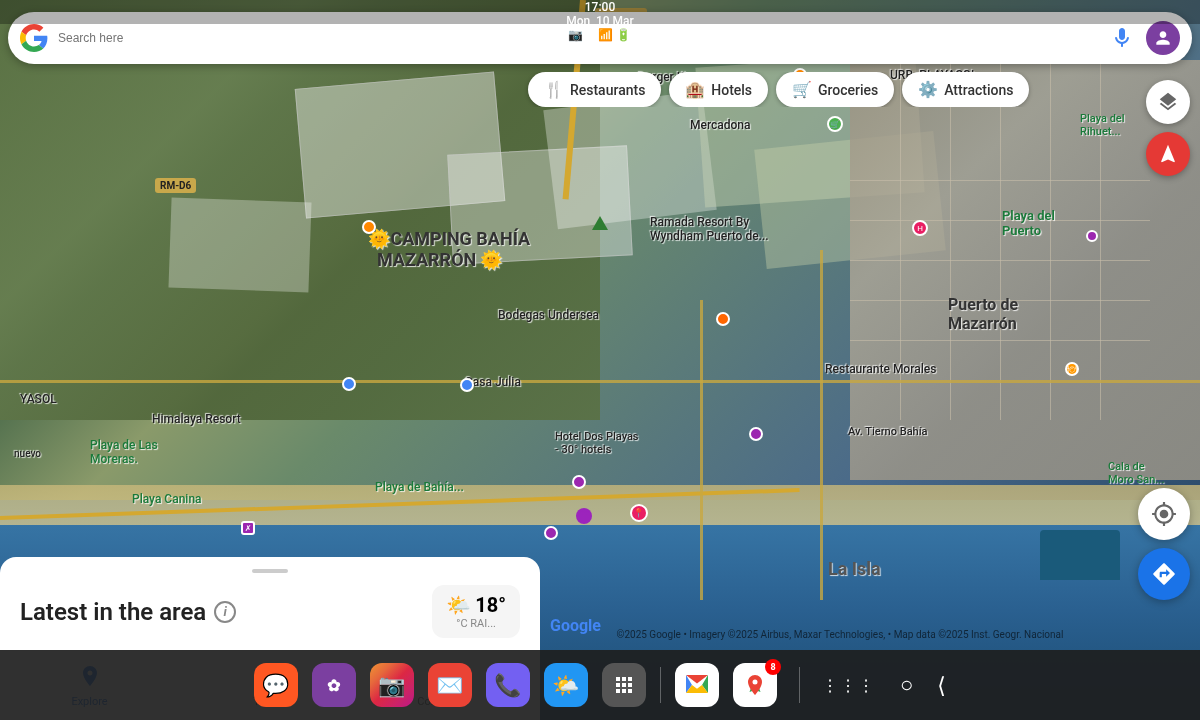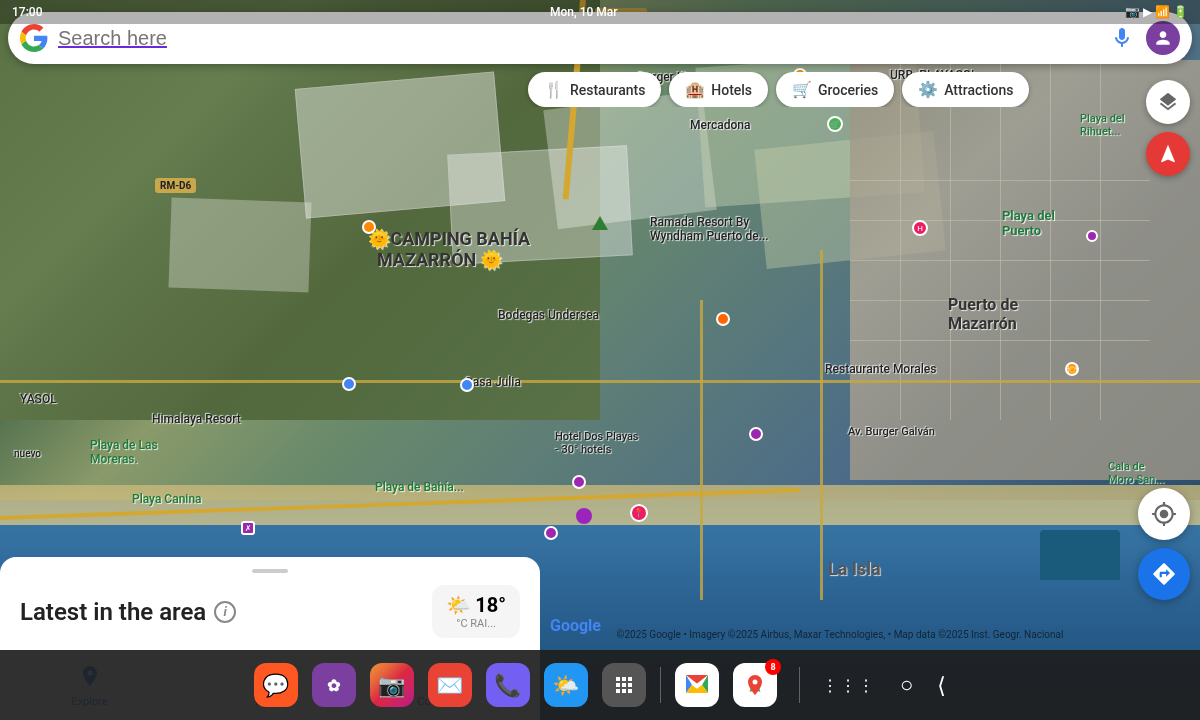--- a/index.html
+++ b/index.html
@@ -58,24 +58,23 @@
       box-shadow: 0 2px 8px rgba(0,0,0,0.3);
       z-index: 100;
     }
     #search-bar .google-logo {
       width: 28px; height: 28px; margin-right: 10px;
       flex-shrink: 0;
     }
     #search-bar input {
       flex: 1;
       border: none; outline: none;
-      font-size: 20px;
+      font-size: 12px;
       color: #6d28d9;
       background: transparent;
-      text-decoration: underline;
     }
     #search-bar .mic-icon {
       width: 32px; height: 32px;
       display: flex; align-items: center; justify-content: center;
       color: #4285f4;
       font-size: 20px;
       margin-right: 8px;
     }
     #search-bar .profile-icon {
       width: 34px; height: 34px;
@@ -263,20 +262,21 @@
       height: 24px;
       background: rgba(0,0,0,0.3);
       display: flex;
       align-items: center;
       justify-content: space-between;
       padding: 0 12px;
       z-index: 200;
       font-size: 12px;
       color: white;
       font-weight: 500;
+      flex-direction: column;
     }
 
     
     #attribution {
       position: absolute;
       bottom: 80px;
       left: 540px;
       right: 60px;
       font-size: 10px;
       color: rgba(0,0,0,0.6);
@@ -387,21 +387,21 @@
     <div class="map-label dark" style="top:215px;left:650px;font-size:12px;max-width:180px;">Ramada Resort By<br>Wyndham Puerto de...</div>
     <div class="map-label green" style="top:208px;left:1002px;font-size:13px;font-weight:600;">Playa del<br>Puerto</div>
     <div class="map-label dark" style="top:228px;left:368px;font-size:18px;font-weight:bold;color:#333;text-shadow:1px 1px 1px rgba(255,255,255,0.8);">🌞CAMPING BAHÍA<br>&nbsp;&nbsp;MAZARRÓN 🌞</div>
     <div class="map-label dark" style="top:308px;left:498px;">Bodegas Undersea</div>
     <div class="map-label dark large" style="top:295px;left:948px;color:#333;text-shadow:1px 1px 1px rgba(255,255,255,0.8);">Puerto de<br>Mazarrón</div>
     <div class="map-label dark" style="top:372px;left:152px;margin-top:40px;">Himalaya Resort</div>
     <div class="map-label dark" style="top:375px;left:465px;">Casa Julia</div>
     <div class="map-label dark" style="top:362px;left:825px;">Restaurante Morales</div>
     <div class="map-label dark" style="top:392px;left:20px;">YASOL</div>
     <div class="map-label dark" style="top:430px;left:555px;font-size:11px;">Hotel Dos Playas<br>- 30° hotels</div>
-    <div class="map-label dark" style="top:425px;left:848px;font-size:11px;">Av. Burger Galván</div>
+    <div class="map-label dark" style="top:425px;left:848px;font-size:11px;">Av. Tierno Bahía</div>
     <div class="map-label green" style="top:438px;left:90px;font-size:12px;">Playa de Las<br>Moreras.</div>
     <div class="map-label dark" style="top:448px;left:14px;font-size:10px;">nuevo</div>
     <div class="map-label green" style="top:480px;left:375px;font-size:12px;">Playa de Bahía...</div>
     <div class="map-label green" style="top:492px;left:132px;font-size:12px;">Playa Canina</div>
     <div class="map-label green" style="top:460px;left:1108px;font-size:11px;">Cala de<br>Moro San...</div>
     <div class="map-label dark large" style="top:558px;left:828px;color:#555;text-shadow:1px 1px 1px rgba(255,255,255,0.8);font-size:18px;">La Isla</div>
 
     <div style="position:absolute;top:220px;left:362px;width:14px;height:14px;background:#ff8800;border-radius:50%;border:2px solid white;z-index:20;"></div>
 
     <div style="position:absolute;top:312px;left:716px;width:14px;height:14px;background:#ff6600;border-radius:50%;border:2px solid white;z-index:20;"></div>

